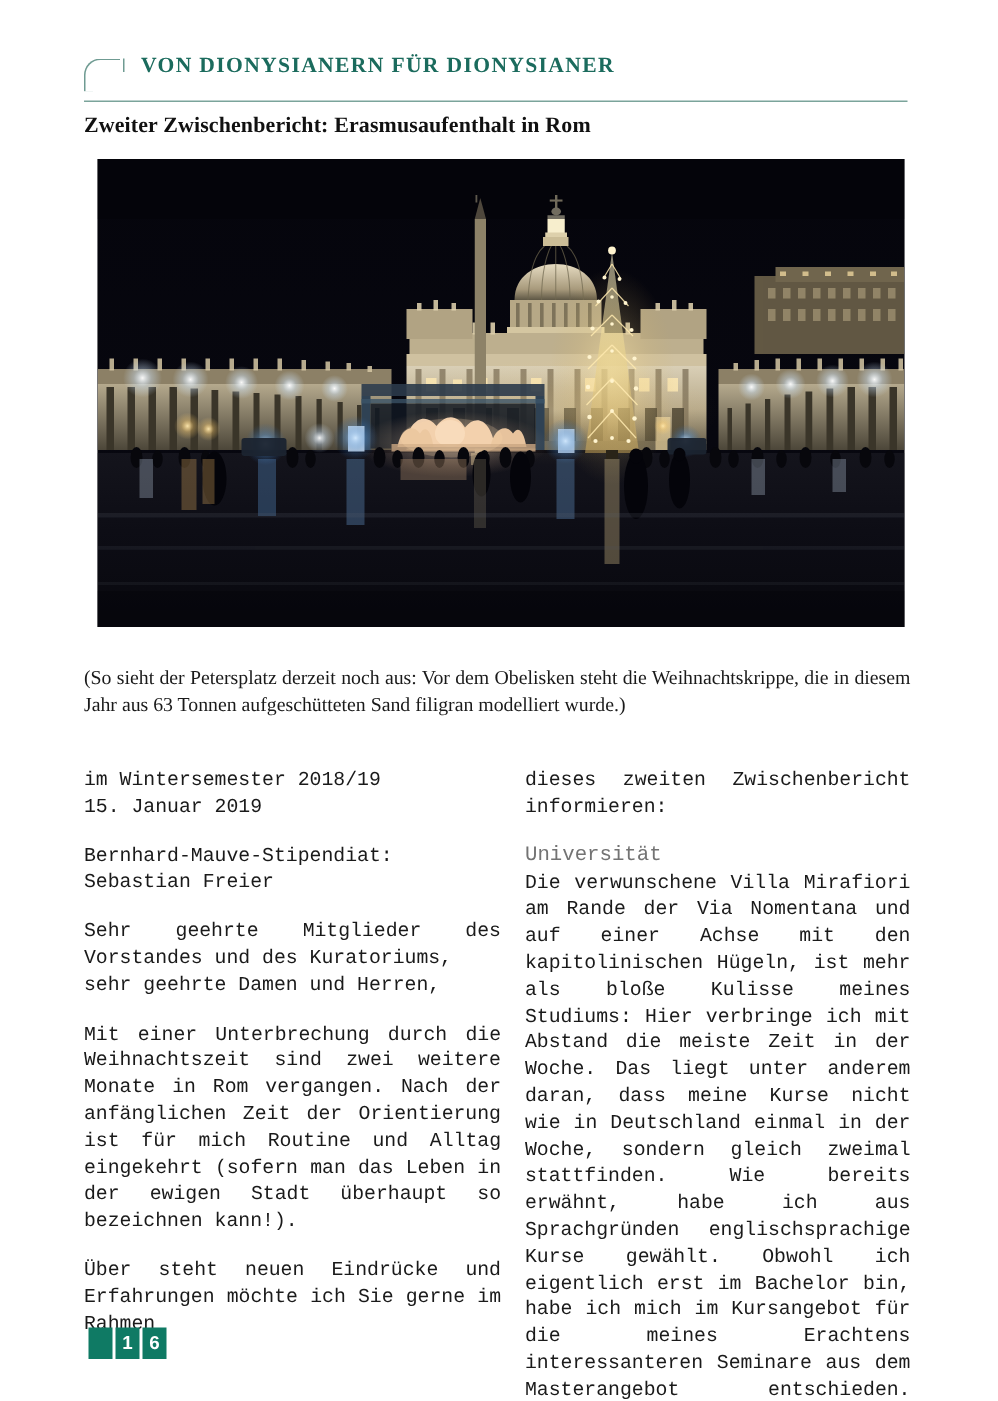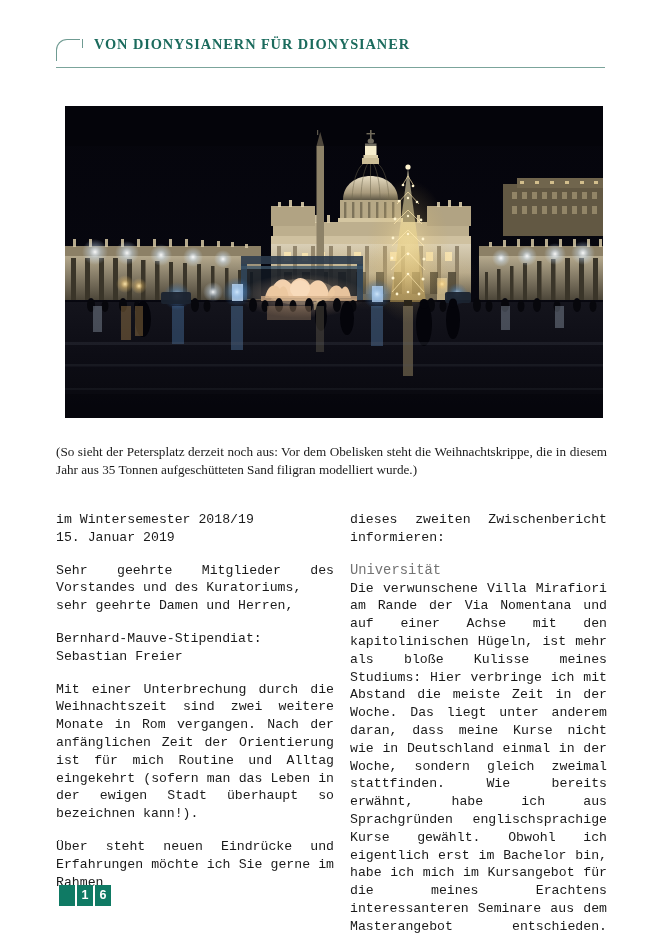--- a/index.html
+++ b/index.html
@@ -167,20 +167,21 @@
 
 <div class="page">
 
   <div class="header">
     <div class="header-bracket"></div>
     <div class="header-bracket-tick"></div>
     <div class="header-title">VON DIONYSIANERN FÜR DIONYSIANER</div>
     <div class="header-rule"></div>
   </div>
 
+  <div class="article-subtitle">Zweiter Zwischenbericht: Erasmusaufenthalt in Rom</div>
 
   <div class="photo">
     <svg width="538" height="312" viewBox="0 0 538 312" xmlns="http://www.w3.org/2000/svg">
       <defs>
         <linearGradient id="skyGrad" x1="0" y1="0" x2="0" y2="1">
           <stop offset="0%" stop-color="#05050c"></stop>
           <stop offset="60%" stop-color="#07070f"></stop>
           <stop offset="100%" stop-color="#0a0a14"></stop>
         </linearGradient>
         <linearGradient id="groundGrad" x1="0" y1="0" x2="0" y2="1">
@@ -592,29 +593,29 @@
         <rect x="0" y="258" width="538" height="2.5" fill="#4e5560"></rect>
         <rect x="0" y="282" width="538" height="2" fill="#424852"></rect>
       </g>
 
       <rect x="0" y="0" width="538" height="312" fill="none"></rect>
       <rect x="0" y="0" width="538" height="40" fill="#04040a" opacity="0.55"></rect>
       <rect x="0" y="288" width="538" height="24" fill="#04040a" opacity="0.5"></rect>
     </svg>
   </div>
 
-  <div class="caption">(So sieht der Petersplatz derzeit noch aus: Vor dem Obelisken steht die Weihnachts­krippe, die in diesem Jahr aus 35 Tonnen aufgeschütteten Sand filigran modelliert wurde.)</div>
+  <div class="caption">(So sieht der Petersplatz derzeit noch aus: Vor dem Obelisken steht die Weihnachts­krippe, die in diesem Jahr aus 63 Tonnen aufgeschütteten Sand filigran modelliert wurde.)</div>
 
   <div class="col col-left">
     <p class="nowrap-block">im Wintersemester 2018/19
 15. Januar 2019</p>
+    <p class="nowrap-block">Bernhard-Mauve-Stipendiat:
+Sebastian Freier</p>
     <p class="nowrap-block">Sehr geehrte Mitglieder des Vorstandes und des Kuratoriums,
 sehr geehrte Damen und Herren,</p>
-    <p class="nowrap-block">Bernhard-Mauve-Stipendiat:
-Sebastian Freier</p>
     <p>Mit einer Unterbrechung durch die Weihnachtszeit sind zwei weitere Monate in Rom vergangen. Nach der anfänglichen Zeit der Orientierung ist für mich Routine und Alltag eingekehrt (sofern man das Leben in der ewigen Stadt überhaupt so bezeichnen kann!).</p>
     <p>Über steht neuen Eindrücke und Erfah­rungen möchte ich Sie gerne im Rahmen</p>
   </div>
 
   <div class="col col-right">
     <p>dieses zweiten Zwischenbericht infor­mieren:</p>
     <p class="subhead tight">Universität</p>
     <p>Die verwunschene Villa Mirafiori am Rande der Via Nomentana und auf einer Achse mit den kapitolinischen Hügeln, ist mehr als bloße Kulisse meines Studiums: Hier verbringe ich mit Abstand die meis­te Zeit in der Woche. Das liegt unter an­derem daran, dass meine Kurse nicht wie in Deutschland einmal in der Woche, son­dern gleich zweimal stattfinden. Wie be­reits erwähnt, habe ich aus Sprachgrün­den englischsprachige Kurse gewählt. Obwohl ich eigentlich erst im Bachelor bin, habe ich mich im Kursangebot für die meines Erachtens interessanteren Se­minare aus dem Masterangebot entschie­den. Insbesondere die Kurse über antike</p>
   </div>
 

